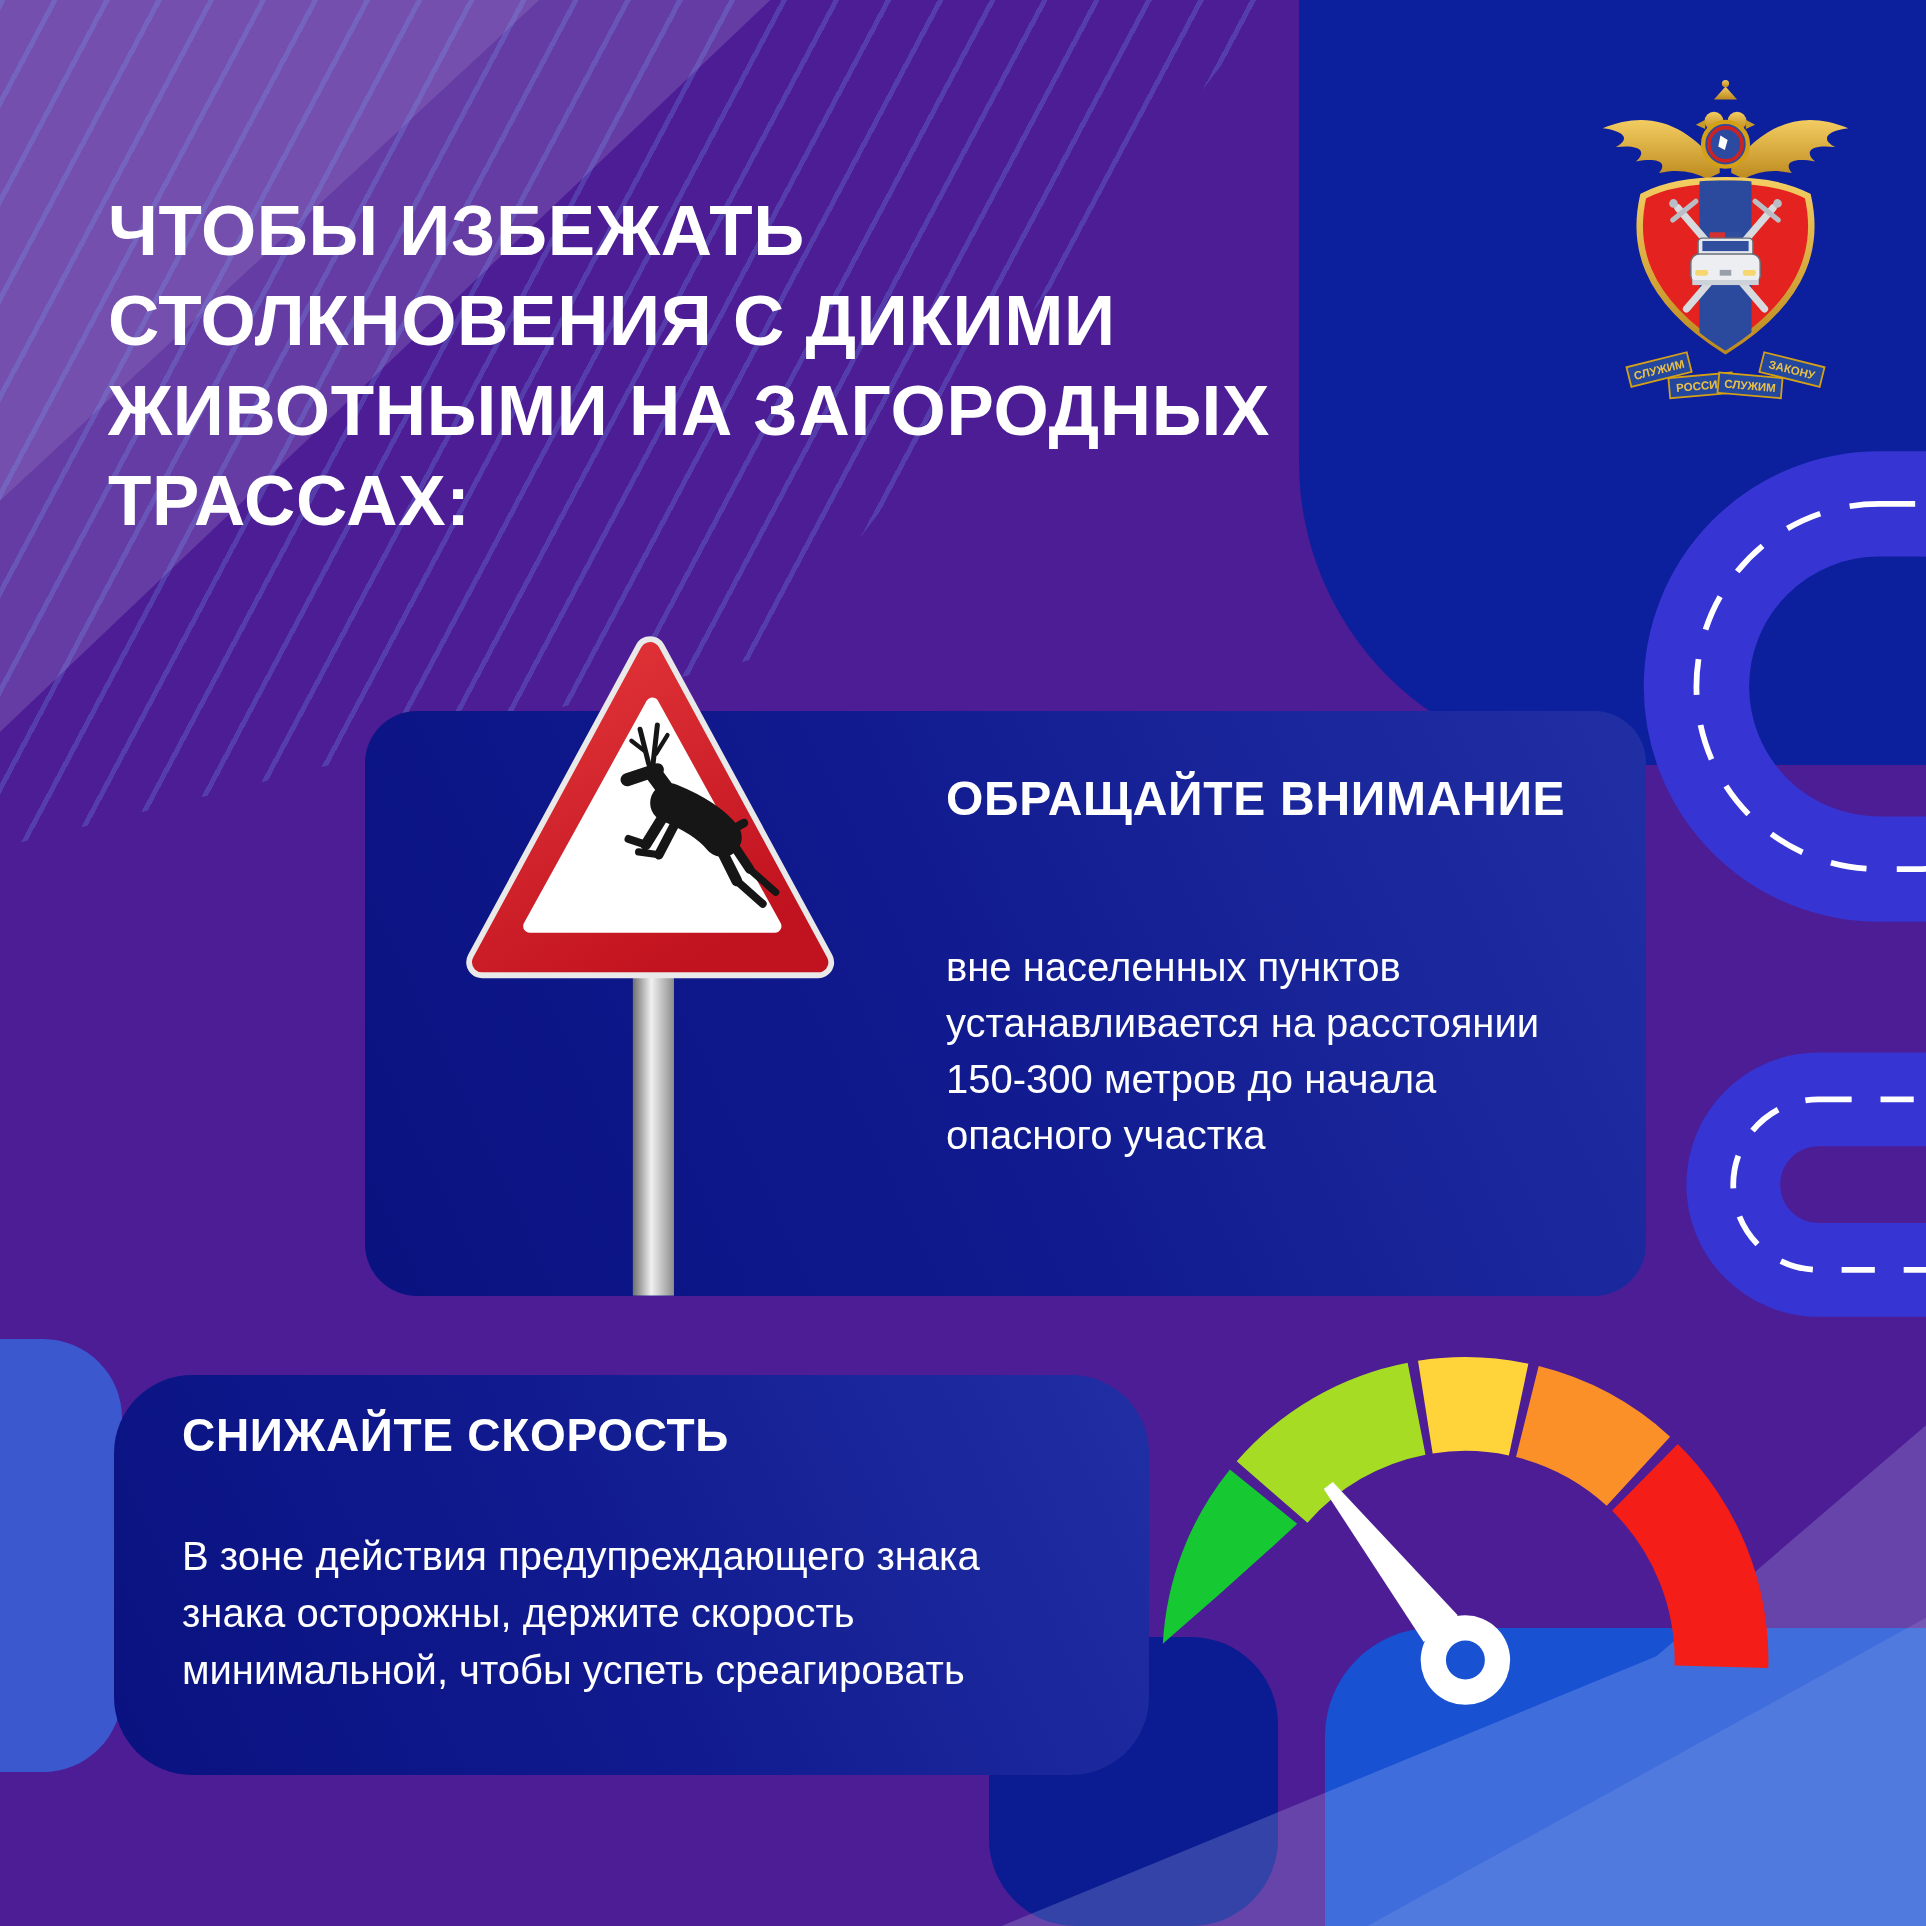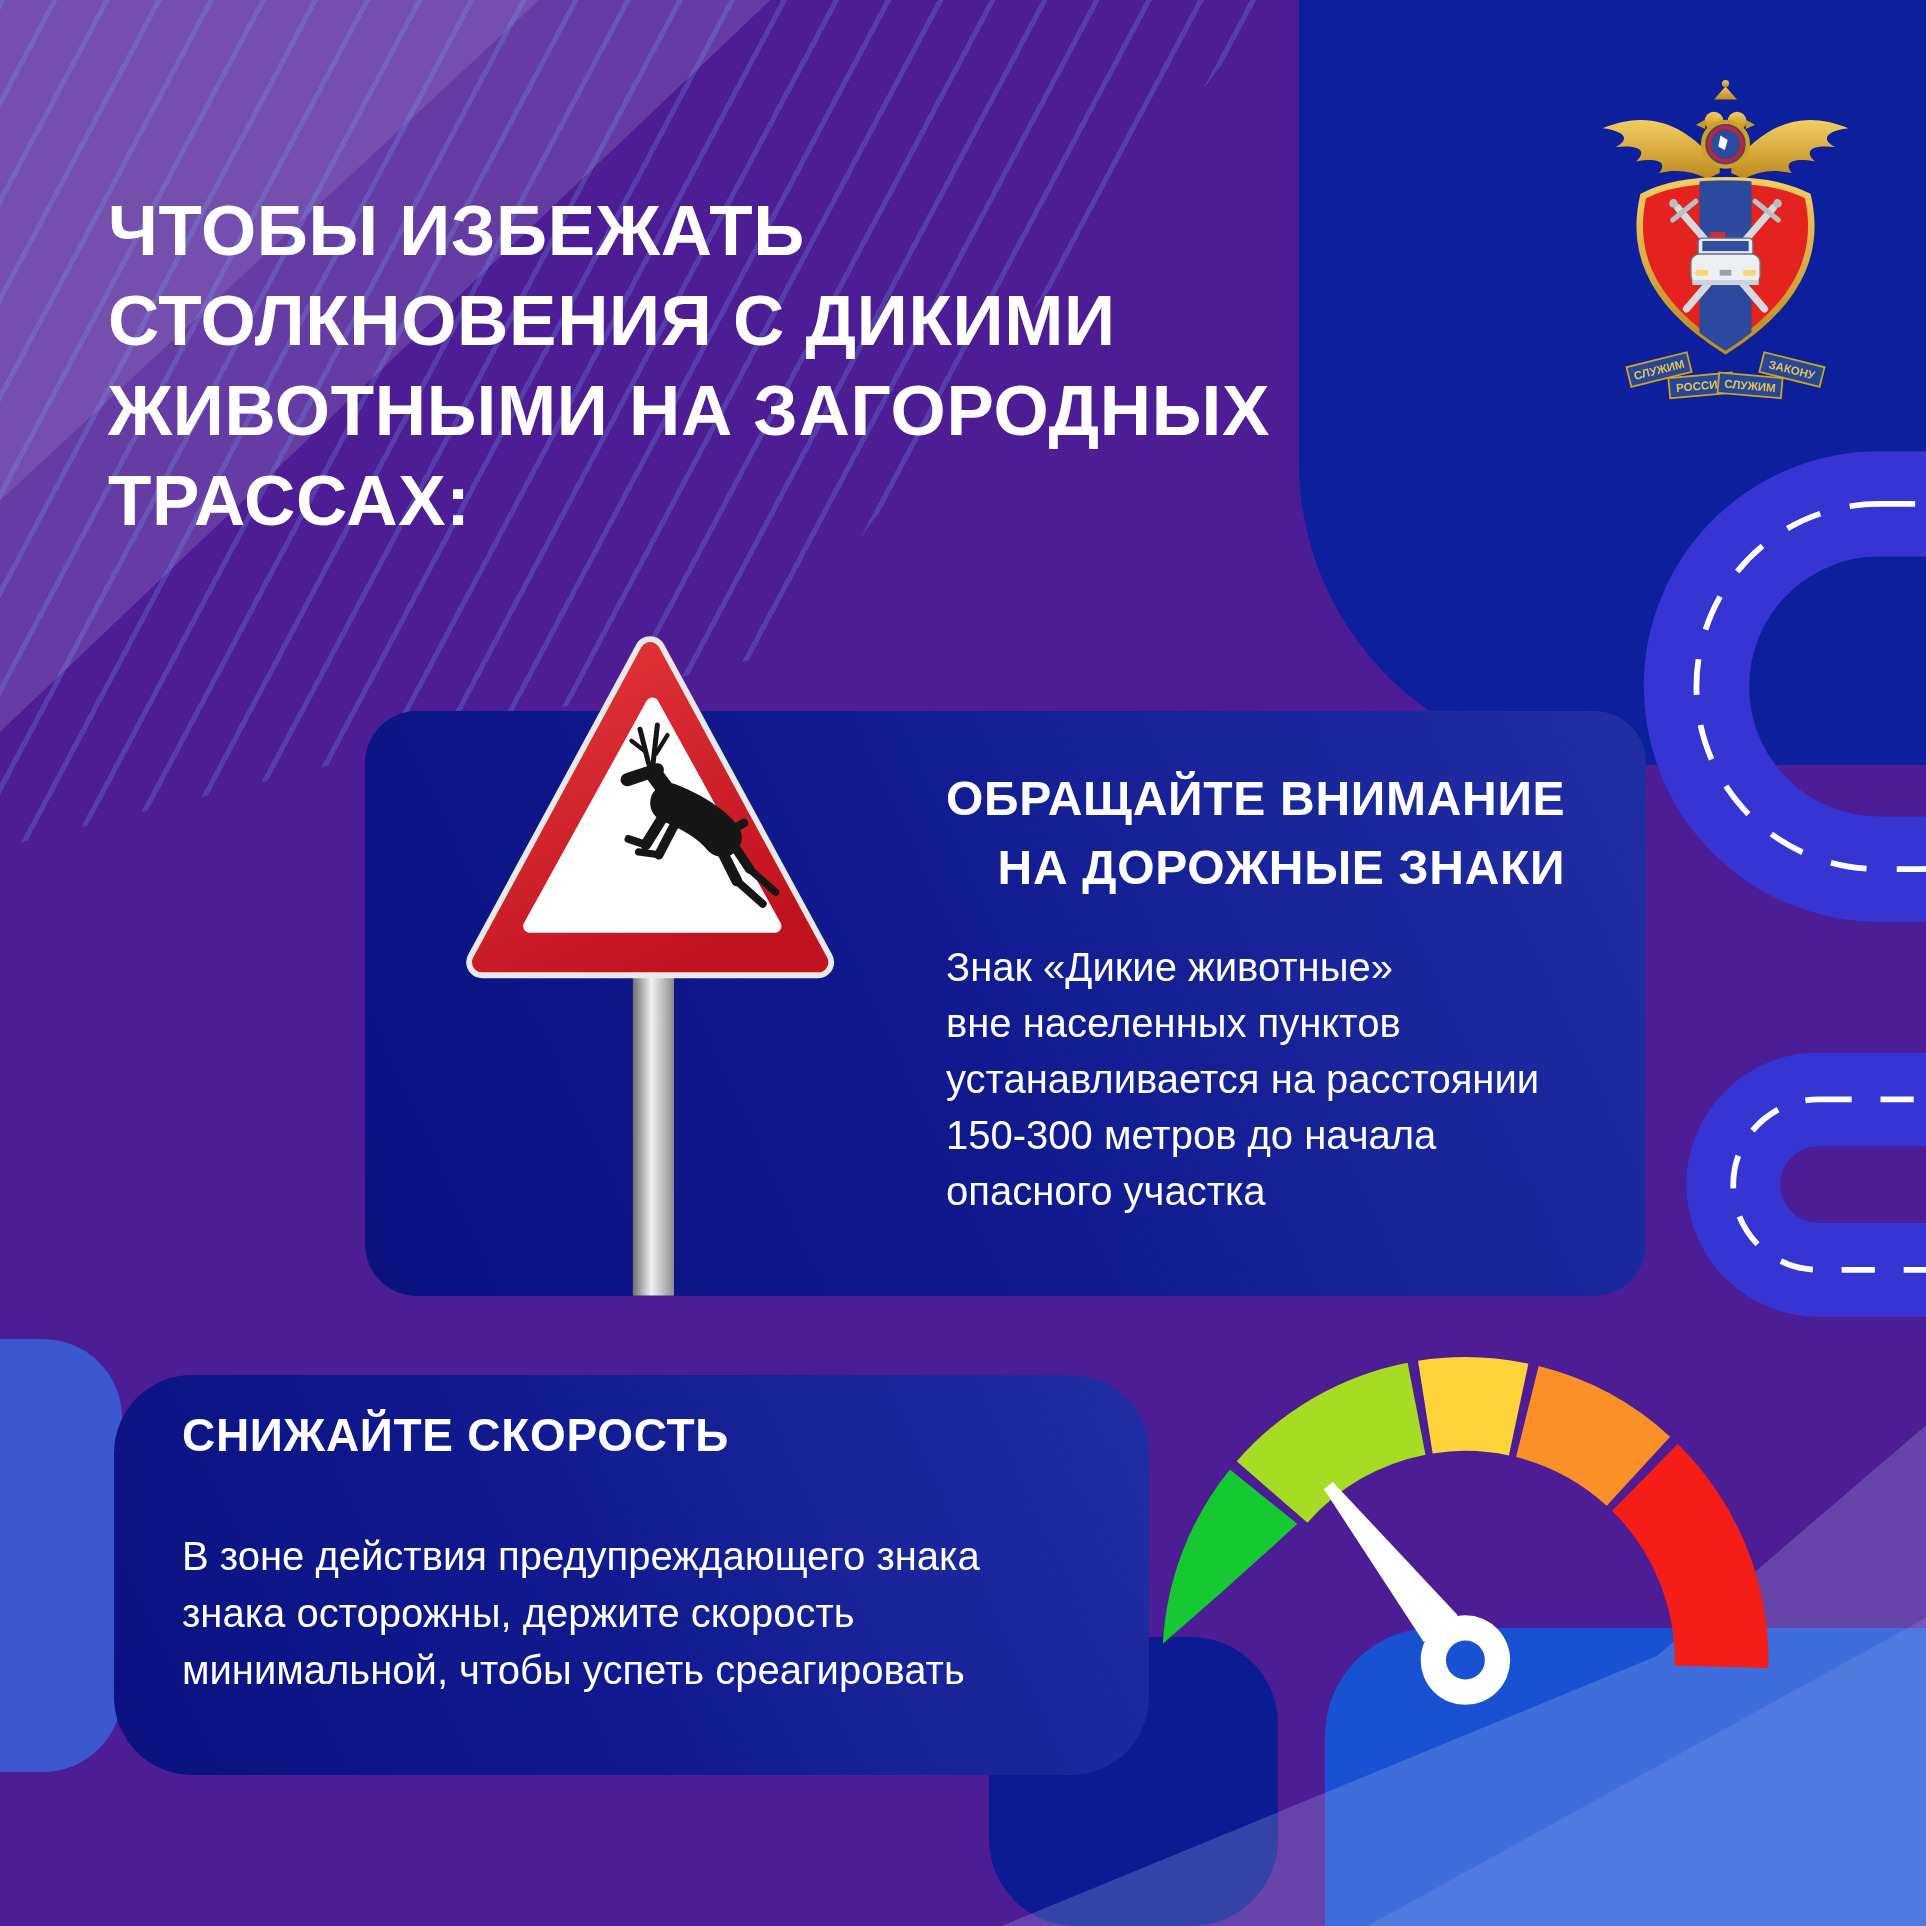--- a/index.html
+++ b/index.html
@@ -191,24 +191,22 @@
       <path d="M88,184 L60,180" stroke-width="10"></path>
       <path d="M172,172 L196,220" stroke-width="15"></path>
       <path d="M196,220 L232,252" stroke-width="11"></path>
       <path d="M186,162 L214,204" stroke-width="13"></path>
       <path d="M214,204 L250,236" stroke-width="10"></path>
     </g>
   </svg>
 
   <div class="abs h-card card1-heading">
     <div>ОБРАЩАЙТЕ ВНИМАНИЕ</div>
-    <div>НА ДОРОЖНЫЕ ЗНАКИ</div>
   </div>
   <div class="abs card1-body">
-    <div>Знак «Дикие животные»</div>
     <div>вне населенных пунктов</div>
     <div>устанавливается на расстоянии</div>
     <div>150-300 метров до начала</div>
     <div>опасного участка</div>
   </div>
 
   <div class="card card2"></div>
   <div class="abs h-card card2-heading">СНИЖАЙТЕ СКОРОСТЬ</div>
   <div class="abs card2-body">
     <div>В зоне действия предупреждающего знака</div>

